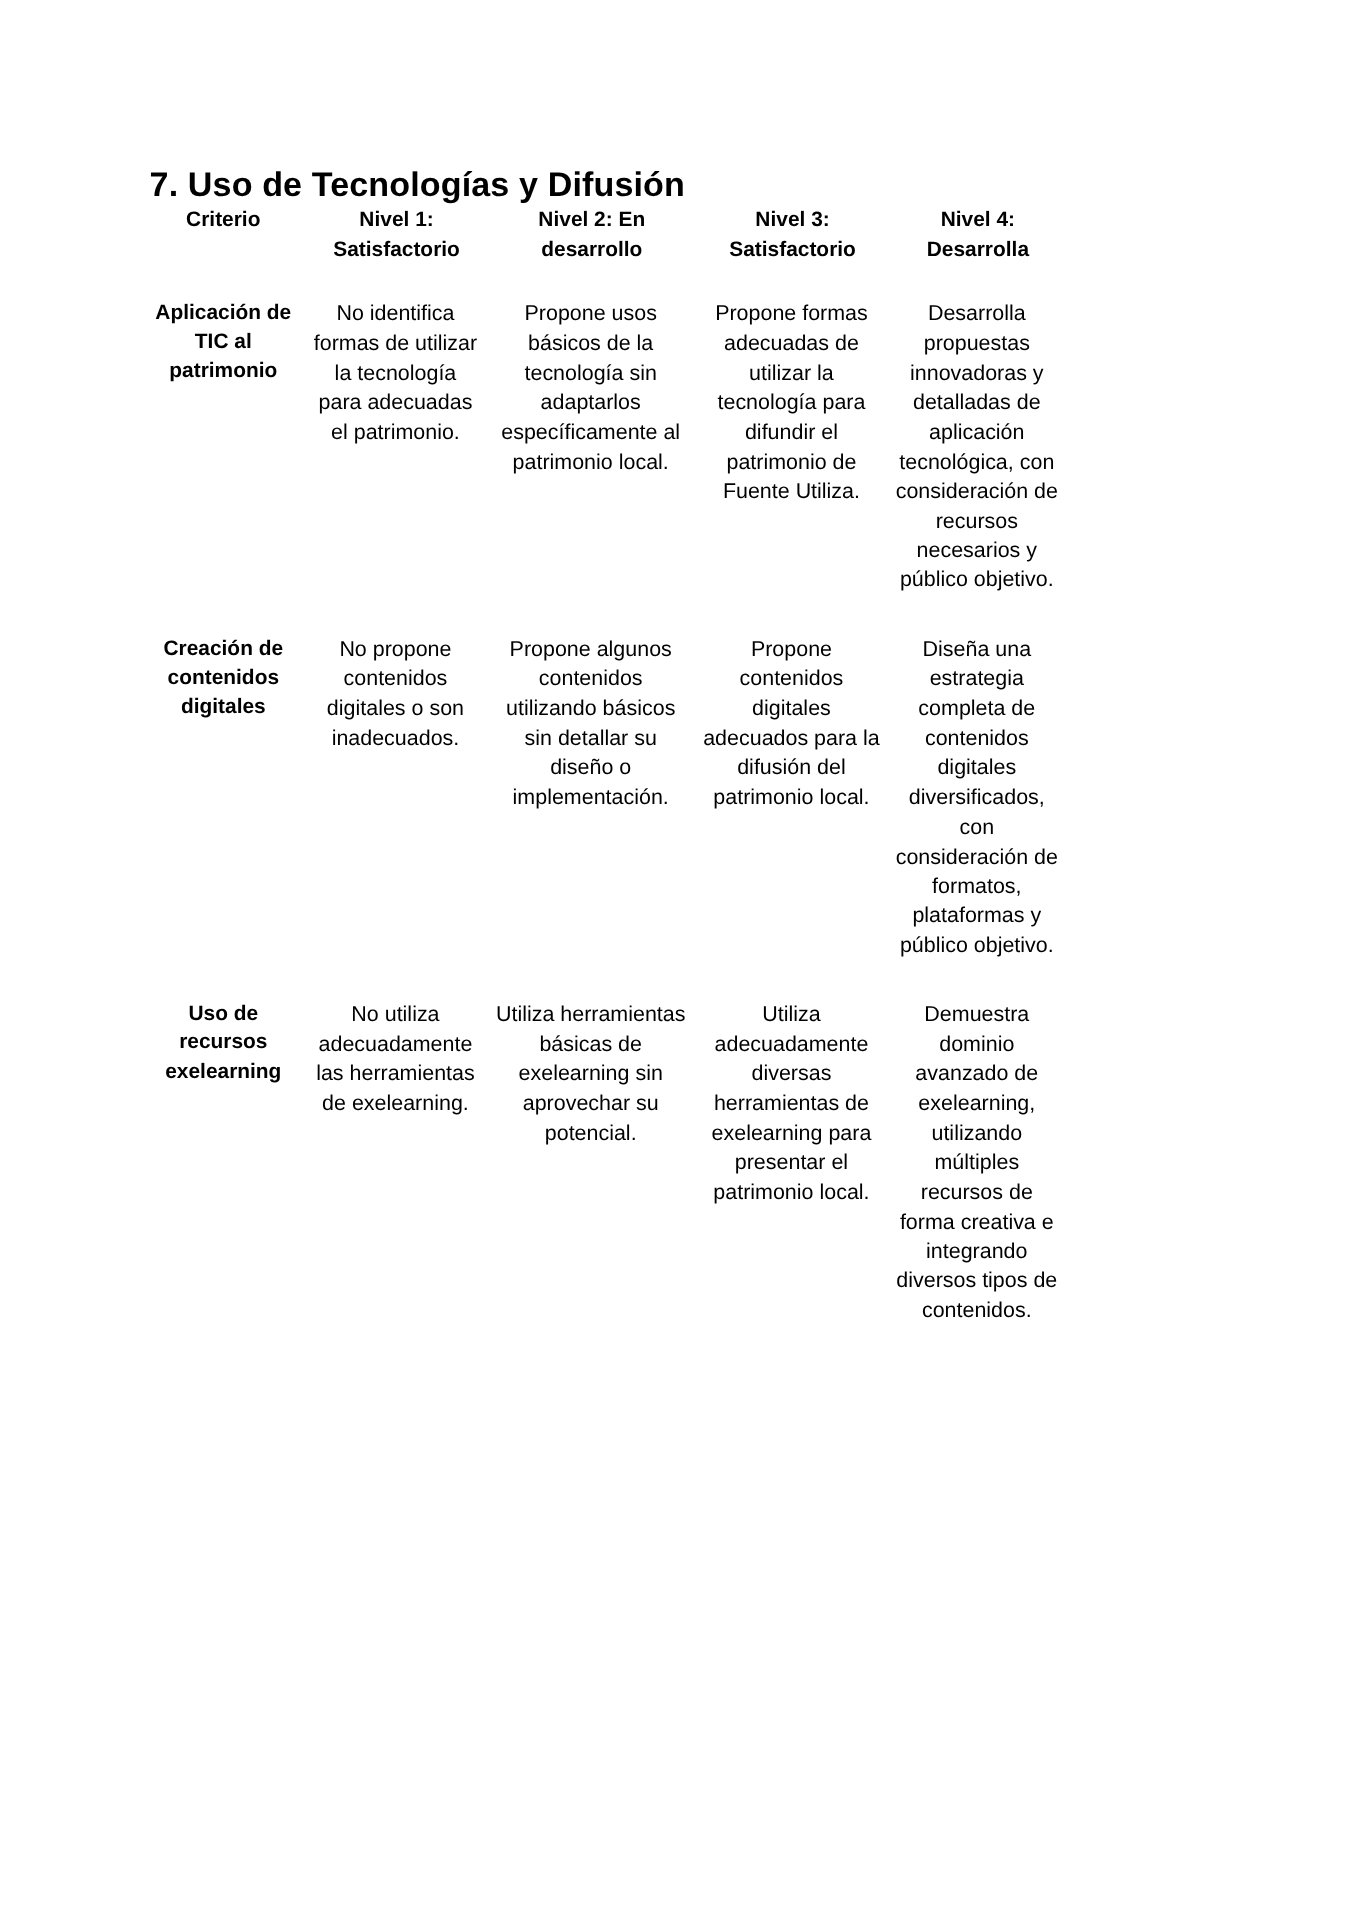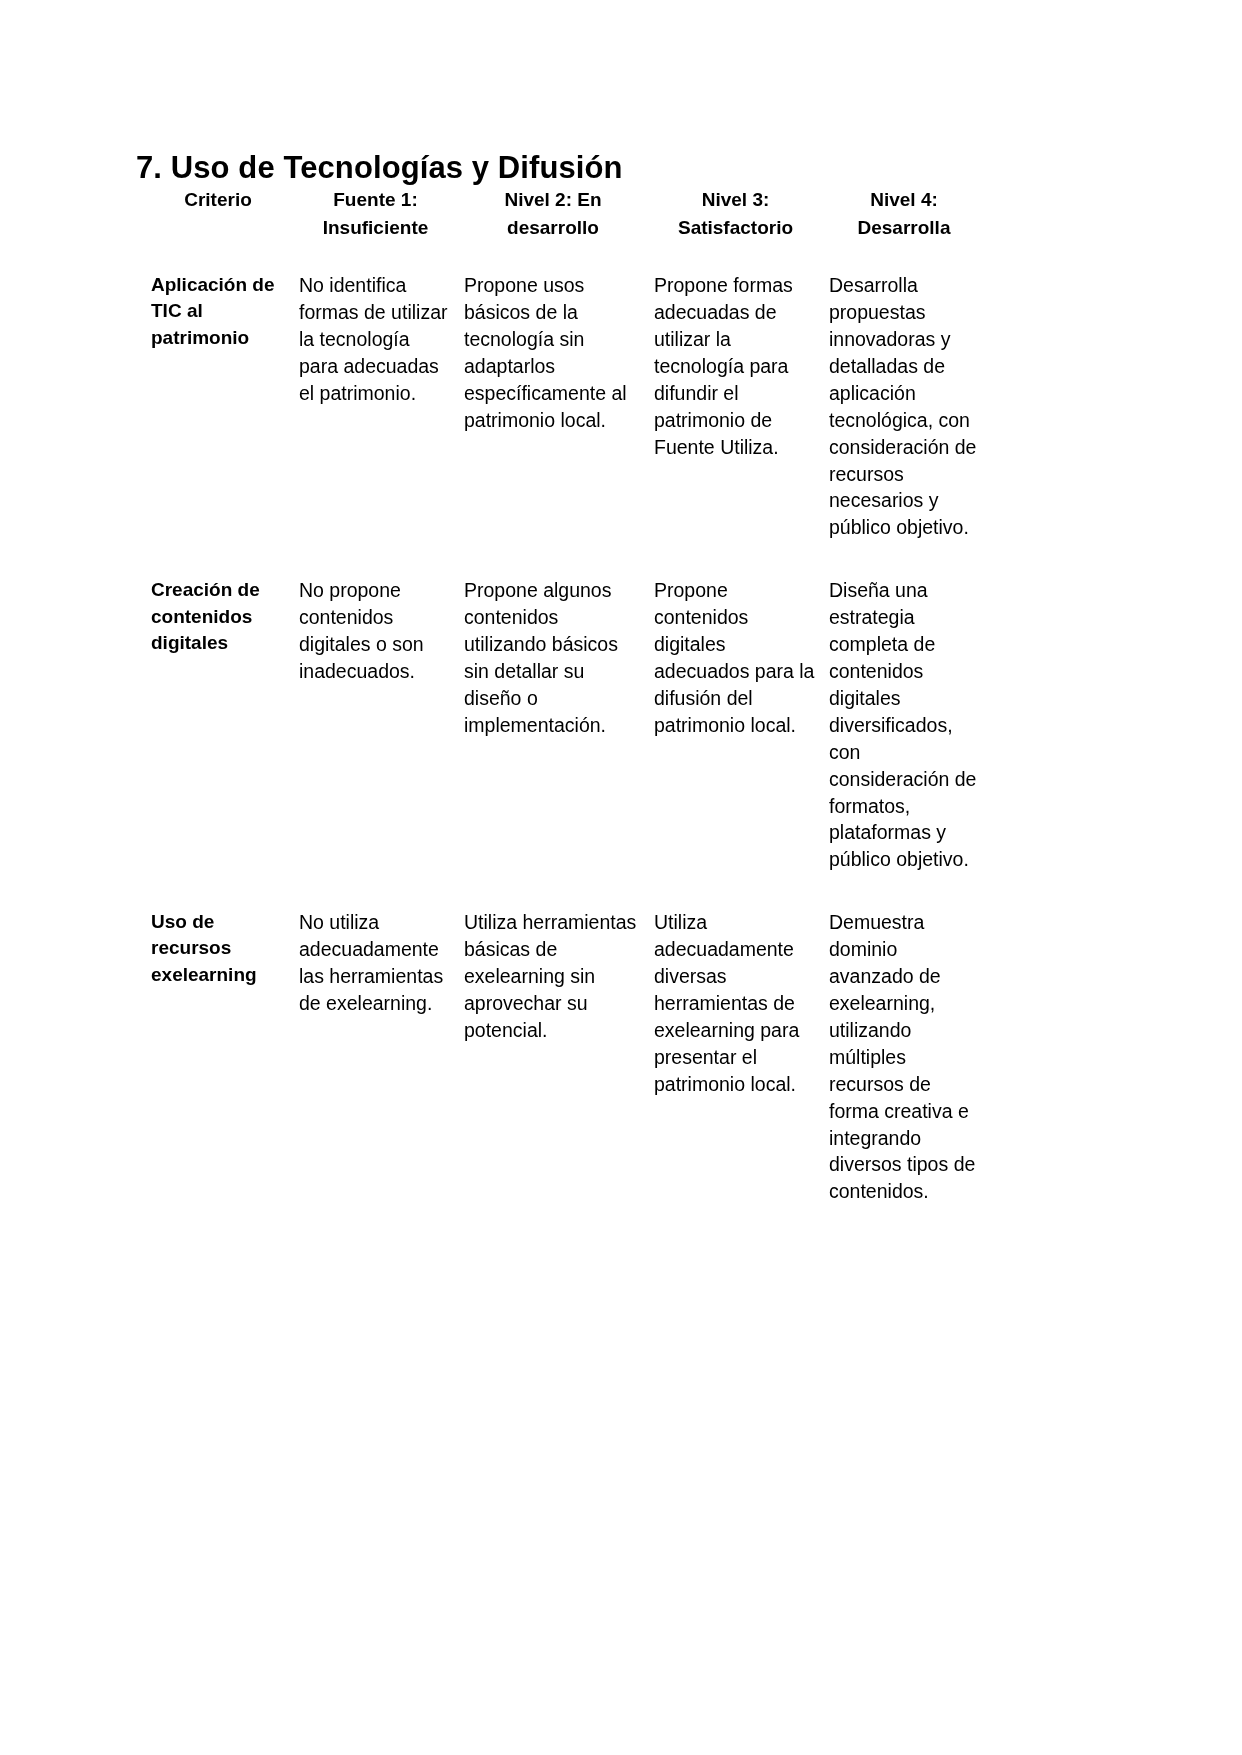--- a/index.html
+++ b/index.html
@@ -33,21 +33,20 @@
     line-height: 1.25;
     white-space: nowrap;
   }
   table.rubric {
     position: absolute;
     left: 136px;
     top: 186px;
     width: 840px;
     border-collapse: collapse;
     table-layout: fixed;
-    margin-left: 15px;
   }
   table.rubric col.c-criterio { width: 148px; }
   table.rubric col.c-n1 { width: 165px; }
   table.rubric col.c-n2 { width: 190px; }
   table.rubric col.c-n3 { width: 175px; }
   table.rubric col.c-n4 { width: 162px; }
 
   table.rubric th {
     font-size: 19px;
     font-weight: bold;
@@ -56,21 +55,21 @@
     vertical-align: top;
     padding: 0 12px 0 0;
     word-wrap: break-word;
   }
   table.rubric th.th-criterio { padding-right: 14px; }
 
   table.rubric td {
     font-size: 19.5px;
     line-height: 1.38;
     vertical-align: top;
-    text-align: left;
+    text-align: center;
     padding: 0 14px 0 0;
     word-wrap: break-word;
     hyphens: none;
   }
   table.rubric td.crit {
     font-weight: bold;
     font-size: 19px;
   }
   tr.head-row th { padding-bottom: 30px; }
   tr.body-row td { padding-bottom: 36px; }
@@ -87,21 +86,21 @@
     <colgroup>
       <col class="c-criterio">
       <col class="c-n1">
       <col class="c-n2">
       <col class="c-n3">
       <col class="c-n4">
     </colgroup>
     <thead>
       <tr class="head-row">
         <th class="th-criterio">Criterio</th>
-        <th>Fuente 1: Insuficiente</th>
+        <th>Nivel 1: Satisfactorio</th>
         <th>Nivel 2: En desarrollo</th>
         <th>Nivel 3: Satisfactorio</th>
         <th>Nivel 4: Desarrolla</th>
       </tr>
     </thead>
     <tbody>
       <tr class="body-row">
         <td class="crit">Aplicación de TIC al patrimonio</td>
         <td>No identifica formas de utilizar la tecnología para adecuadas el patrimonio.</td>
         <td>Propone usos básicos de la tecnología sin adaptarlos específicamente al patrimonio local.</td>

